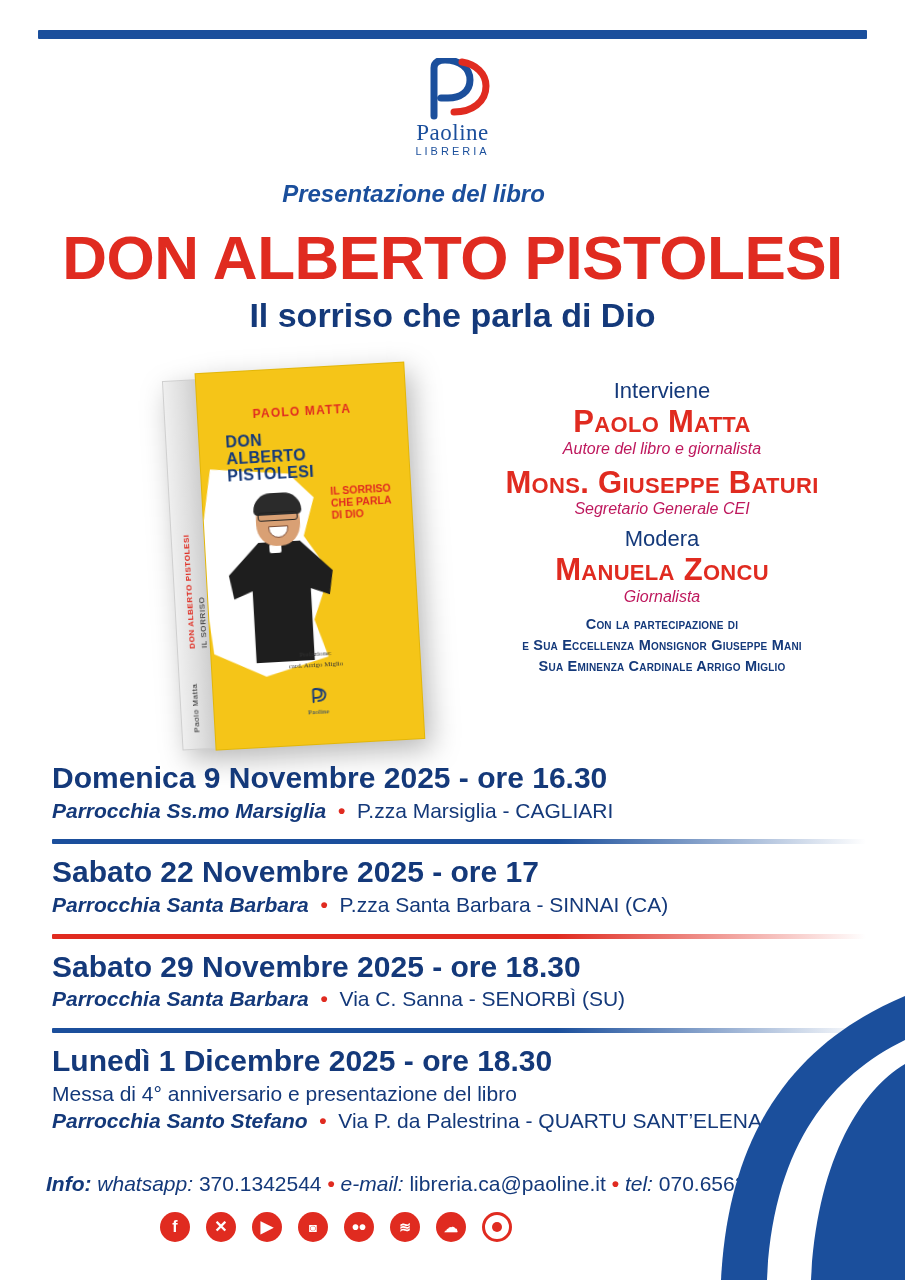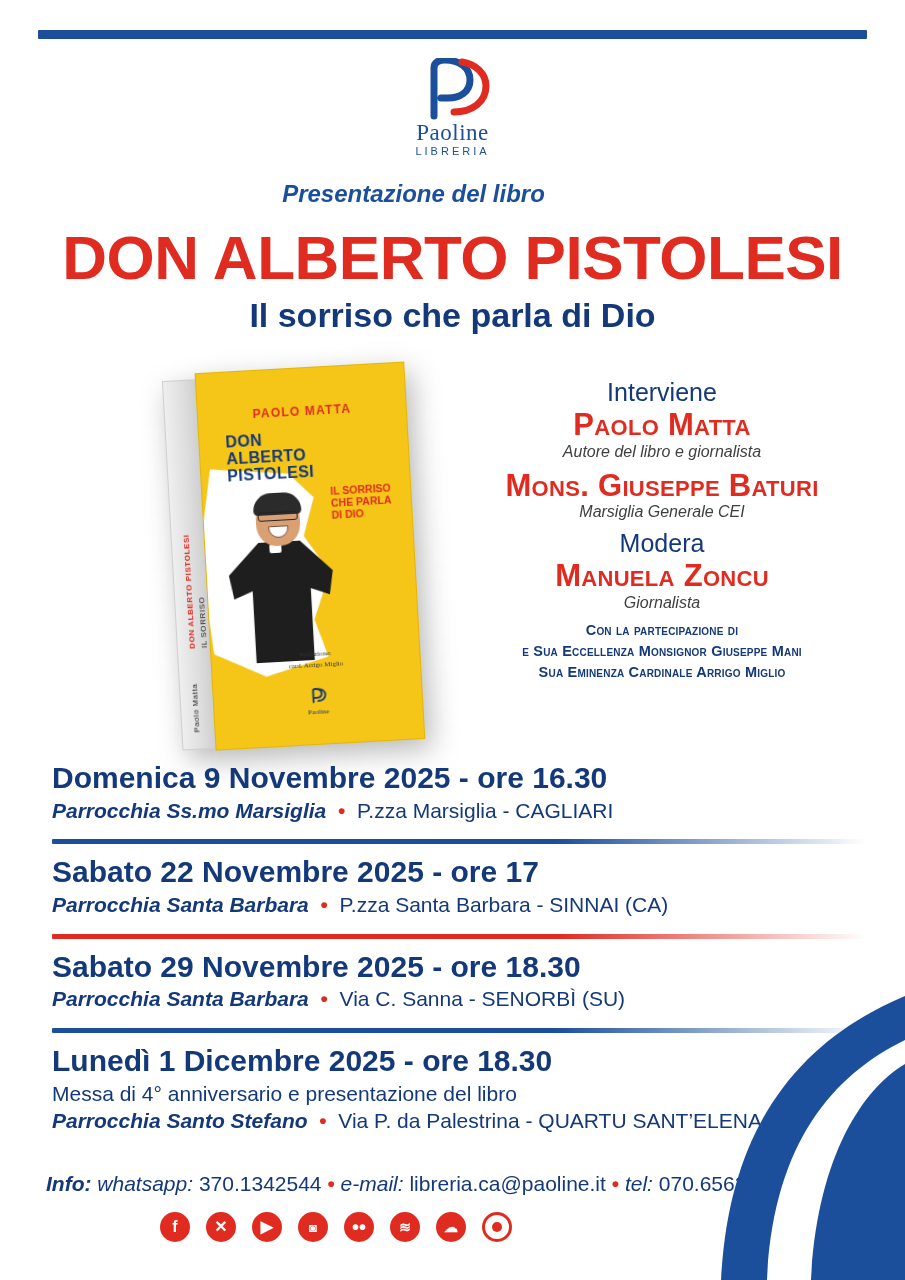--- a/index.html
+++ b/index.html
@@ -179,29 +179,29 @@
   .bk-logo .nm { font-size: 7px; font-family: "Liberation Serif", serif; }
 
   
   .speakers {
     position: absolute;
     top: 378px; left: 452px;
     width: 420px;
     text-align: center;
   }
   .sp-role {
-    font-size: 25px; color: #14397a; margin-bottom: 1px;
+    font-size: 22px; color: #14397a; margin-bottom: 1px;
   }
   .sp-name {
     font-size: 28px; font-weight: bold; color: #e02b20;
     letter-spacing: .3px; line-height: 1.12;
   }
   .sp-name.smallcaps { font-variant: small-caps; font-size: 31px; }
   .sp-desc {
-    font-size: 16px; font-style: italic; color: #404040;
+    font-size: 16px; font-style: italic; color: #be185d;
     margin-bottom: 8px;
   }
   .partecip {
     font-size: 14.5px; color: #14397a; line-height: 1.45;
     font-variant: small-caps; font-weight: bold;
     letter-spacing: .2px;
   }
   .partecip .lead { font-weight: bold; }
 
   
@@ -324,21 +324,21 @@
         <div class="nm">Paoline</div>
       </div>
     </div>
   </div>
 
   <div class="speakers">
     <div class="sp-role">Interviene</div>
     <div class="sp-name smallcaps">Paolo Matta</div>
     <div class="sp-desc">Autore del libro e giornalista</div>
     <div class="sp-name smallcaps">Mons. Giuseppe Baturi</div>
-    <div class="sp-desc">Marsiglia Generale CEI</div>
+    <div class="sp-desc">Segretario Generale CEI</div>
     <div class="sp-role">Modera</div>
     <div class="sp-name smallcaps">Manuela Zoncu</div>
     <div class="sp-desc">Giornalista</div>
     <div class="partecip">
       <div class="lead">Con la partecipazione di</div>
       <div>e Sua Eccellenza Monsignor Giuseppe Mani</div>
       <div>Sua Eminenza Cardinale Arrigo Miglio</div>
     </div>
   </div>
 

